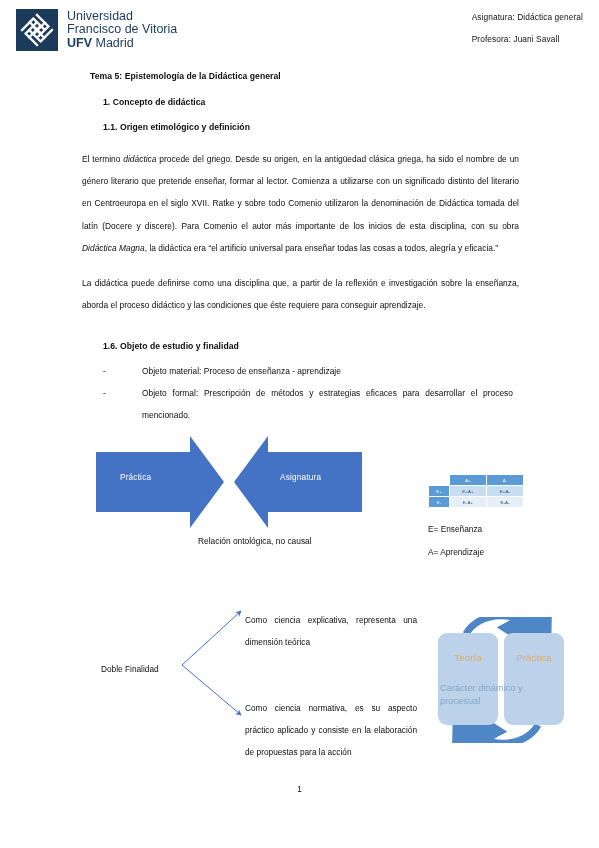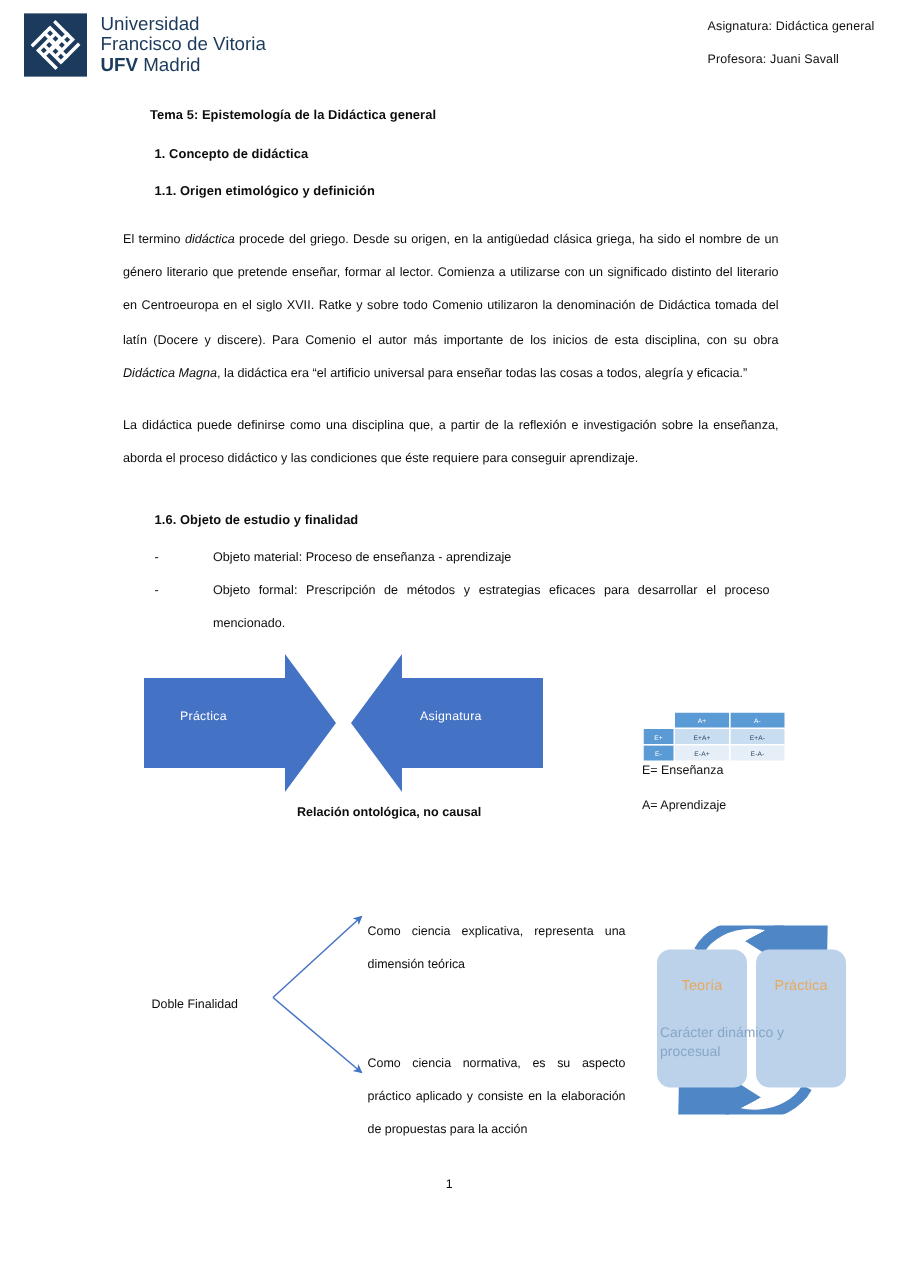--- a/index.html
+++ b/index.html
@@ -67,21 +67,21 @@
     position: absolute;
     left: 82px;
     top: 0;
     width: 437px;
   }
   .doc-title {
     font-size: 8.6px;
     font-weight: bold;
     position: absolute;
     top: 71px;
-    left: 18px;
+    left: 8px;
     letter-spacing: .05px;
     text-align: right;
   }
   h2.sec {
     position: absolute;
     font-size: 8.6px;
     font-weight: bold;
     margin: 0;
     letter-spacing: .05px;
   }
@@ -139,21 +139,21 @@
     white-space: nowrap;
   }
   .lbl-ensenanza  { left: 36px;  top: 39px; }
   .lbl-aprendizaje{ left: 196px; top: 39px; }
 
   .caption-onto {
     position: absolute;
     left: 166px;
     top: 536px;
     font-size: 8.4px;
-    font-weight: bold;
+    font-weight: normal;
     color: #0d0d0d;
     white-space: nowrap;
     padding-left: 32px;
   }
 
   
   .matrix {
     position: absolute;
     left: 428px;
     top: 474px;
@@ -172,21 +172,21 @@
   }
   .matrix td.corner { background: #ffffff; border-color: #ffffff; width: 21px; }
   .matrix td.colhead { background: #5b9bd5; }
   .matrix td.rowhead { background: #5b9bd5; width: 21px; }
   .matrix td.cell-a { background: #c9ddf0; color: #2a4a68; }
   .matrix td.cell-b { background: #e6eff8; color: #2a4a68; }
 
   .legend {
     position: absolute;
     left: 428px;
-    top: 508px;
+    top: 524px;
     font-size: 8.3px;
     color: #111;
   }
   .legend div { margin-bottom: 13px; white-space: nowrap; }
 
   
   .df-label {
     position: absolute;
     left: 101px;
     top: 664px;

